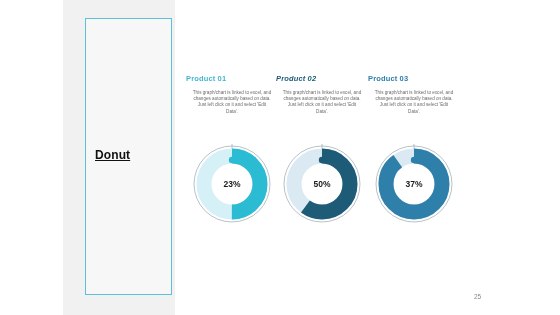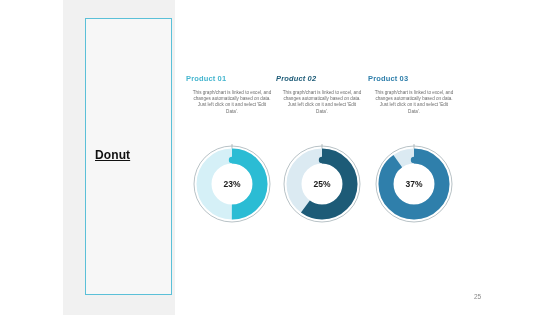--- a/index.html
+++ b/index.html
@@ -103,21 +103,21 @@
     <div class="col-head" style="color: rgb(29, 91, 119); font-style: italic;">Product 02</div>
     <div class="col-body">This graph/chart is linked to excel, and changes automatically based on data. Just left click on it and select 'Edit Data'.</div>
     <div class="donut-wrap">
       <svg width="92" height="92" viewBox="0 0 92 92">
         <line x1="46" y1="6" x2="46" y2="22" stroke="#9aa7ad" stroke-width="0.7"></line>
         <circle cx="46" cy="46" r="38" fill="none" stroke="#9aa7ad" stroke-width="0.7"></circle>
         <circle cx="46" cy="46" r="28" fill="none" stroke="#dbeaf2" stroke-width="15"></circle>
         <circle cx="46" cy="46" r="28" fill="none" stroke="#1d5b77" stroke-width="15" stroke-dasharray="105.55751316061705 70.37167544041137" stroke-dashoffset="0" transform="rotate(-90 46 46)"></circle>
         <circle cx="46" cy="22" r="3.2" fill="#1d5b77"></circle>
       </svg>
-      <div class="donut-label">25%</div>
+      <div class="donut-label">50%</div>
     </div>
   </div>
 
   <div class="col col-3">
     <div class="col-head" style="color: rgb(47, 127, 171);">Product 03</div>
     <div class="col-body">This graph/chart is linked to excel, and changes automatically based on data. Just left click on it and select 'Edit Data'.</div>
     <div class="donut-wrap">
       <svg width="92" height="92" viewBox="0 0 92 92">
         <line x1="46" y1="6" x2="46" y2="22" stroke="#9aa7ad" stroke-width="0.7"></line>
         <circle cx="46" cy="46" r="38" fill="none" stroke="#9aa7ad" stroke-width="0.7"></circle>

